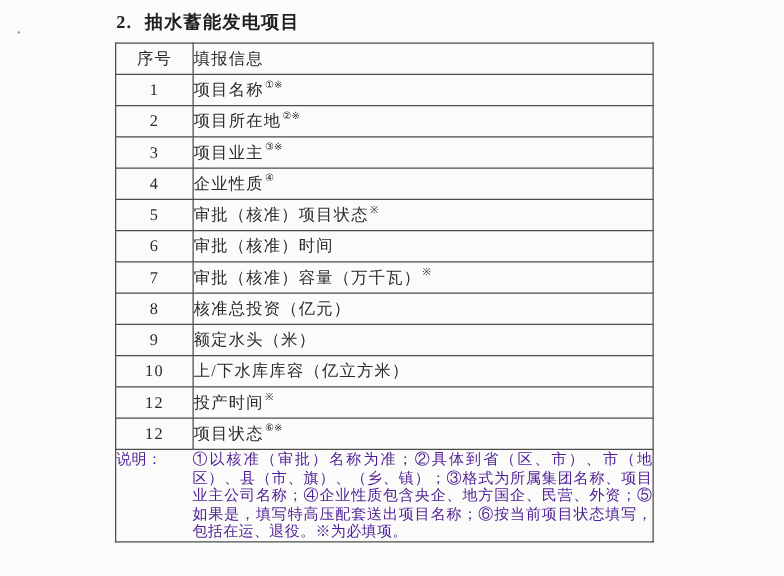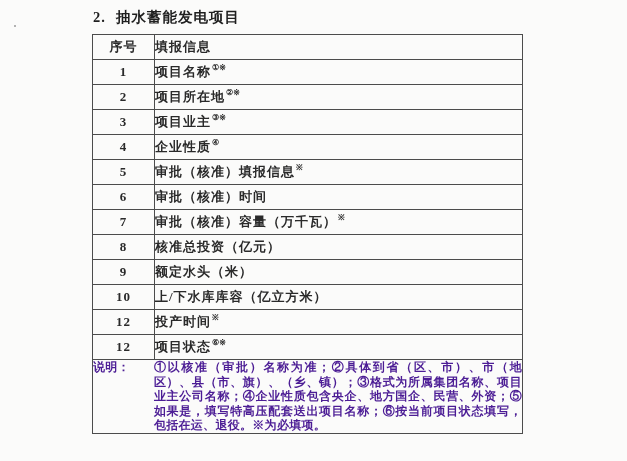--- a/index.html
+++ b/index.html
@@ -33,21 +33,21 @@
     margin: 2px 0 7px 1px;
   }
   table.form {
     width: 431px;
     border-collapse: collapse;
     table-layout: fixed;
   }
   table.form td, table.form th {
     border: 1px solid #4c4c4c;
     font-size: 13px;
-    font-weight: bold;
+    font-weight: normal;
     letter-spacing: 1px;
     color: #2a2a2a;
     padding: 0;
     height: 24px;
     vertical-align: middle;
   }
   col.c-num { width: 62px; }
   td.num, th.num {
     text-align: center;
     font-size: 13px;
@@ -131,21 +131,21 @@
     <tr>
       <td class="num">3</td>
       <td class="label"><span>项目业主</span><sup class="fmark">③※</sup></td>
     </tr>
     <tr>
       <td class="num">4</td>
       <td class="label"><span>企业性质</span><sup class="fmark">④</sup></td>
     </tr>
     <tr>
       <td class="num">5</td>
-      <td class="label"><span>审批（核准）填报信息</span><sup class="fmark">※</sup></td>
+      <td class="label"><span>审批（核准）项目状态</span><sup class="fmark">※</sup></td>
     </tr>
     <tr>
       <td class="num">6</td>
       <td class="label"><span>审批（核准）时间</span><sup class="fmark"></sup></td>
     </tr>
     <tr>
       <td class="num">7</td>
       <td class="label"><span>审批（核准）容量（万千瓦）</span><sup class="fmark">※</sup></td>
     </tr>
     <tr>

